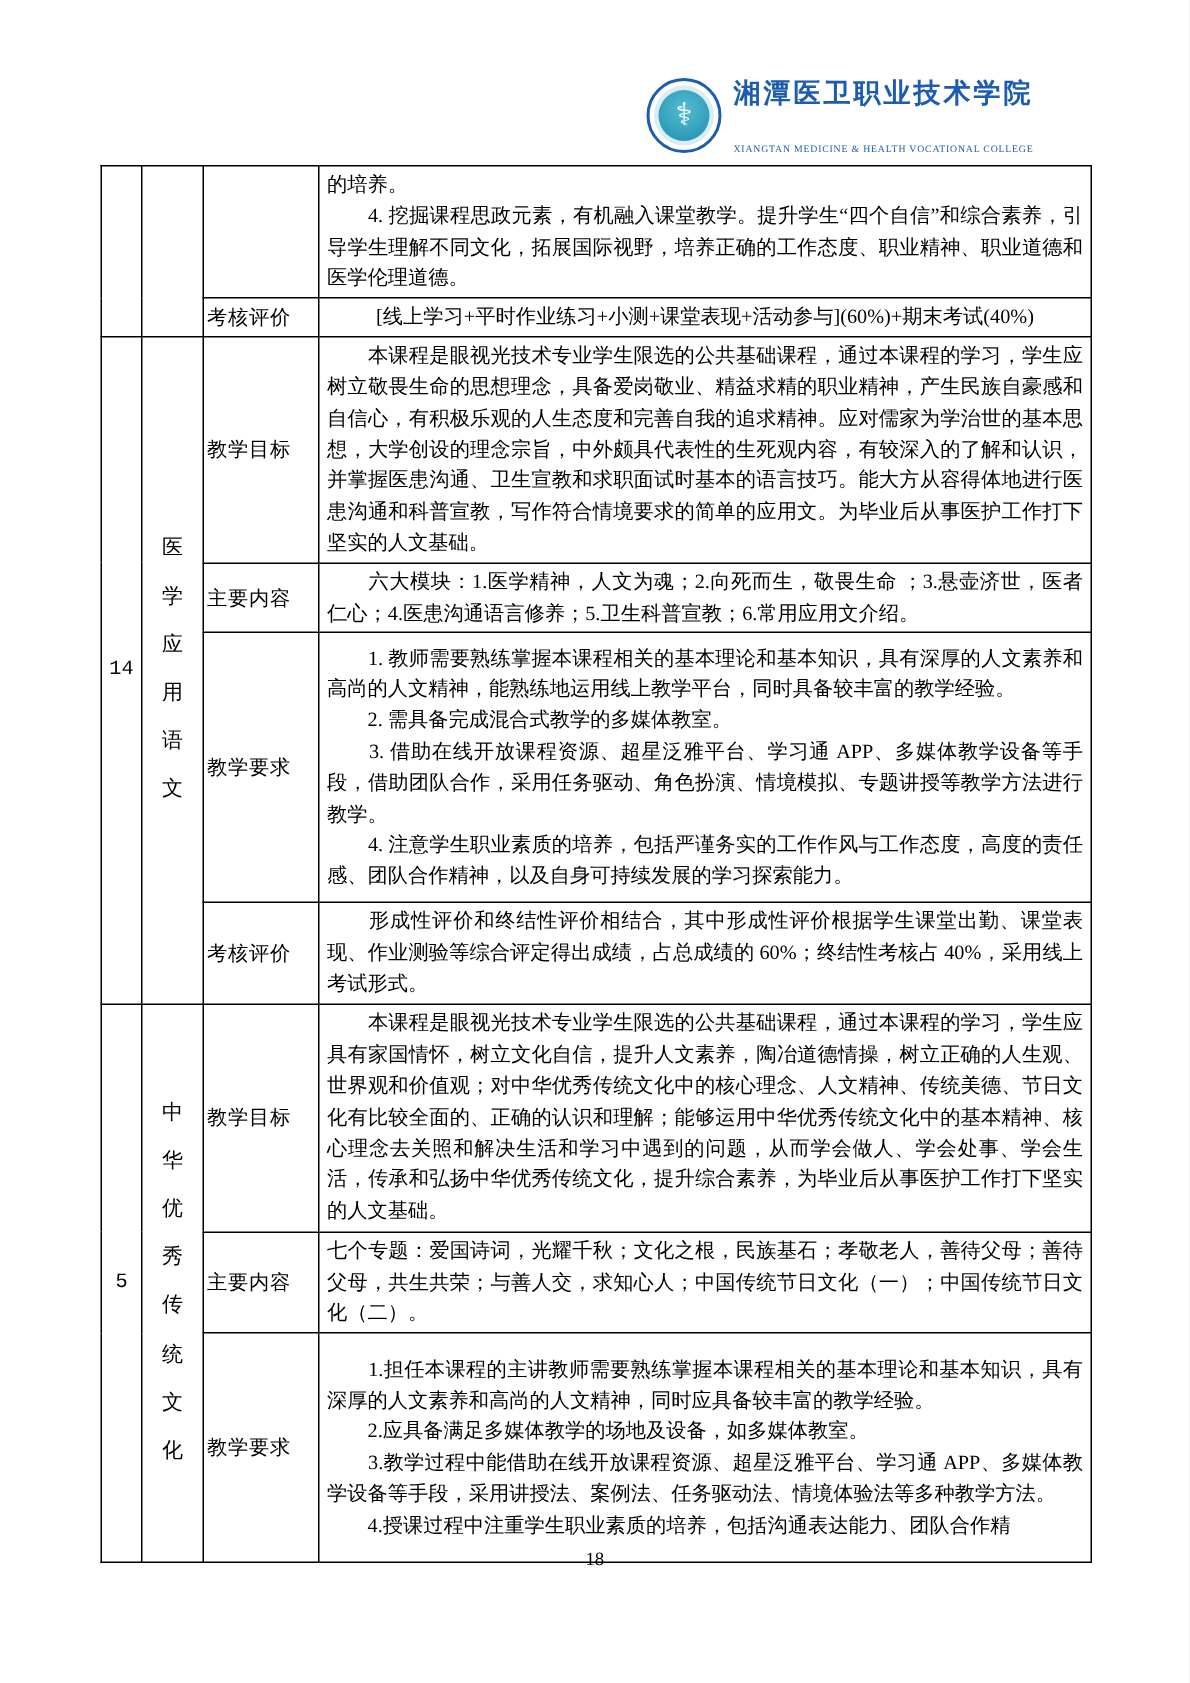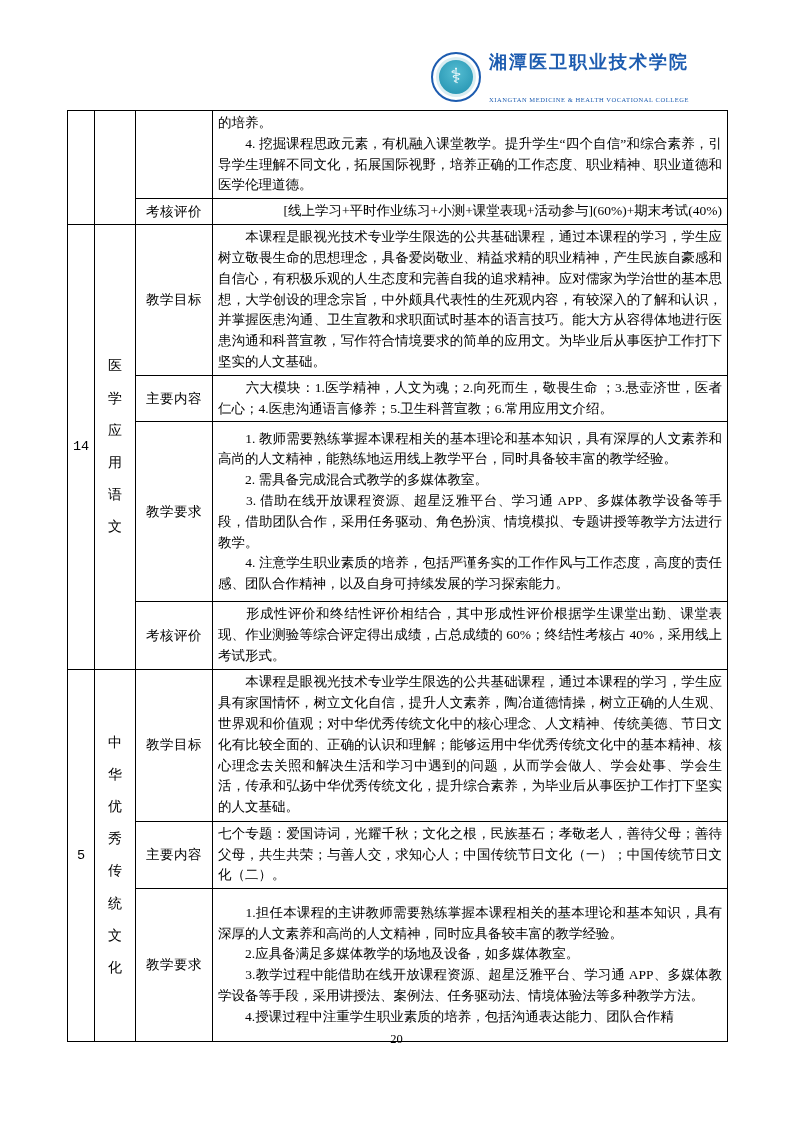--- a/index.html
+++ b/index.html
@@ -44,26 +44,26 @@
   .syllabus td {
     border:1px solid #000; vertical-align:middle;
     font-size:13.5px; color:#000;
   }
   .cell-num  { text-align:center; font-size:13px; font-family:Liberation Mono, monospace; }
   .cell-course { text-align:center; }
   .vertical-name {
     width:1em; margin:0 auto; word-break:break-all;
     line-height:2.3; font-size:14px; letter-spacing:0;font-family:Liberation Serif, serif;
   }
-  .cell-label { text-align:center; letter-spacing:0.5px; padding:0 2px;font-family:Liberation Mono, monospace; }
+  .cell-label { text-align:left; letter-spacing:0.5px; padding:0 2px;font-family:Liberation Mono, monospace; }
   .cell-content {
     padding:2px 5px; line-height:20.8px; text-align:justify;
     white-space:pre-wrap; word-break:break-all;
   }
-  .cell-content.single-line { text-align:right; }
+  .cell-content.single-line { text-align:center; }
   
   .h-a    { height:84px; }
   .h-b    { height:26px; }
   .h-g14  { height:146px; }
   .h-m14  { height:46px; }
   .h-r14  { height:180px; }
   .h-s14  { height:56px; }
   .h-g15  { height:152px; }
   .h-m15  { height:62px; }
   .h-r15  { height:153px; }
@@ -148,15 +148,15 @@
     <tr>
       <td class="cell-label h-r15">教学要求</td>
       <td class="cell-content">　　1.担任本课程的主讲教师需要熟练掌握本课程相关的基本理论和基本知识，具有深厚的人文素养和高尚的人文精神，同时应具备较丰富的教学经验。
 　　2.应具备满足多媒体教学的场地及设备，如多媒体教室。
 　　3.教学过程中能借助在线开放课程资源、超星泛雅平台、学习通 APP、多媒体教学设备等手段，采用讲授法、案例法、任务驱动法、情境体验法等多种教学方法。
 　　4.授课过程中注重学生职业素质的培养，包括沟通表达能力、团队合作精</td>
     </tr>
   </tbody>
     </table>
 
-  <div class="page-number">20</div>
+  <div class="page-number">18</div>
 
 </div>
 
 </body></html>

